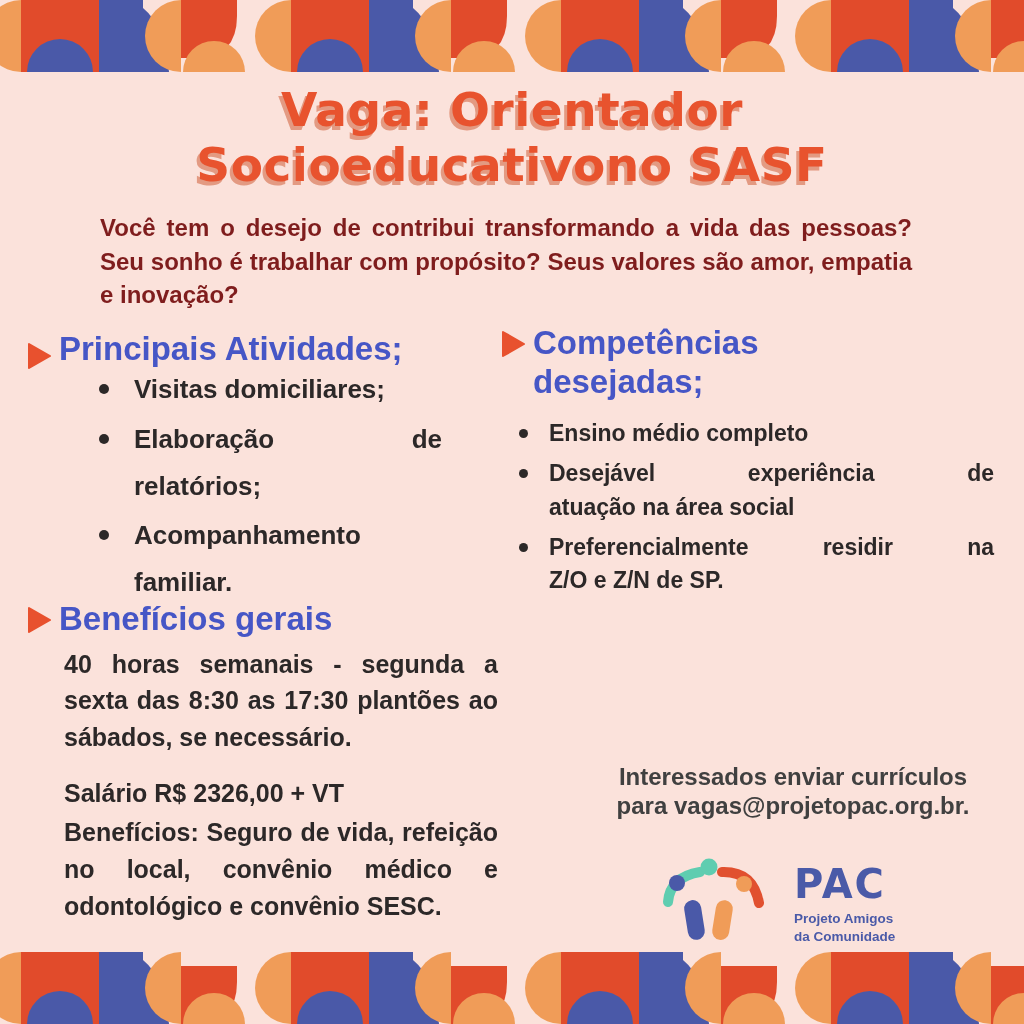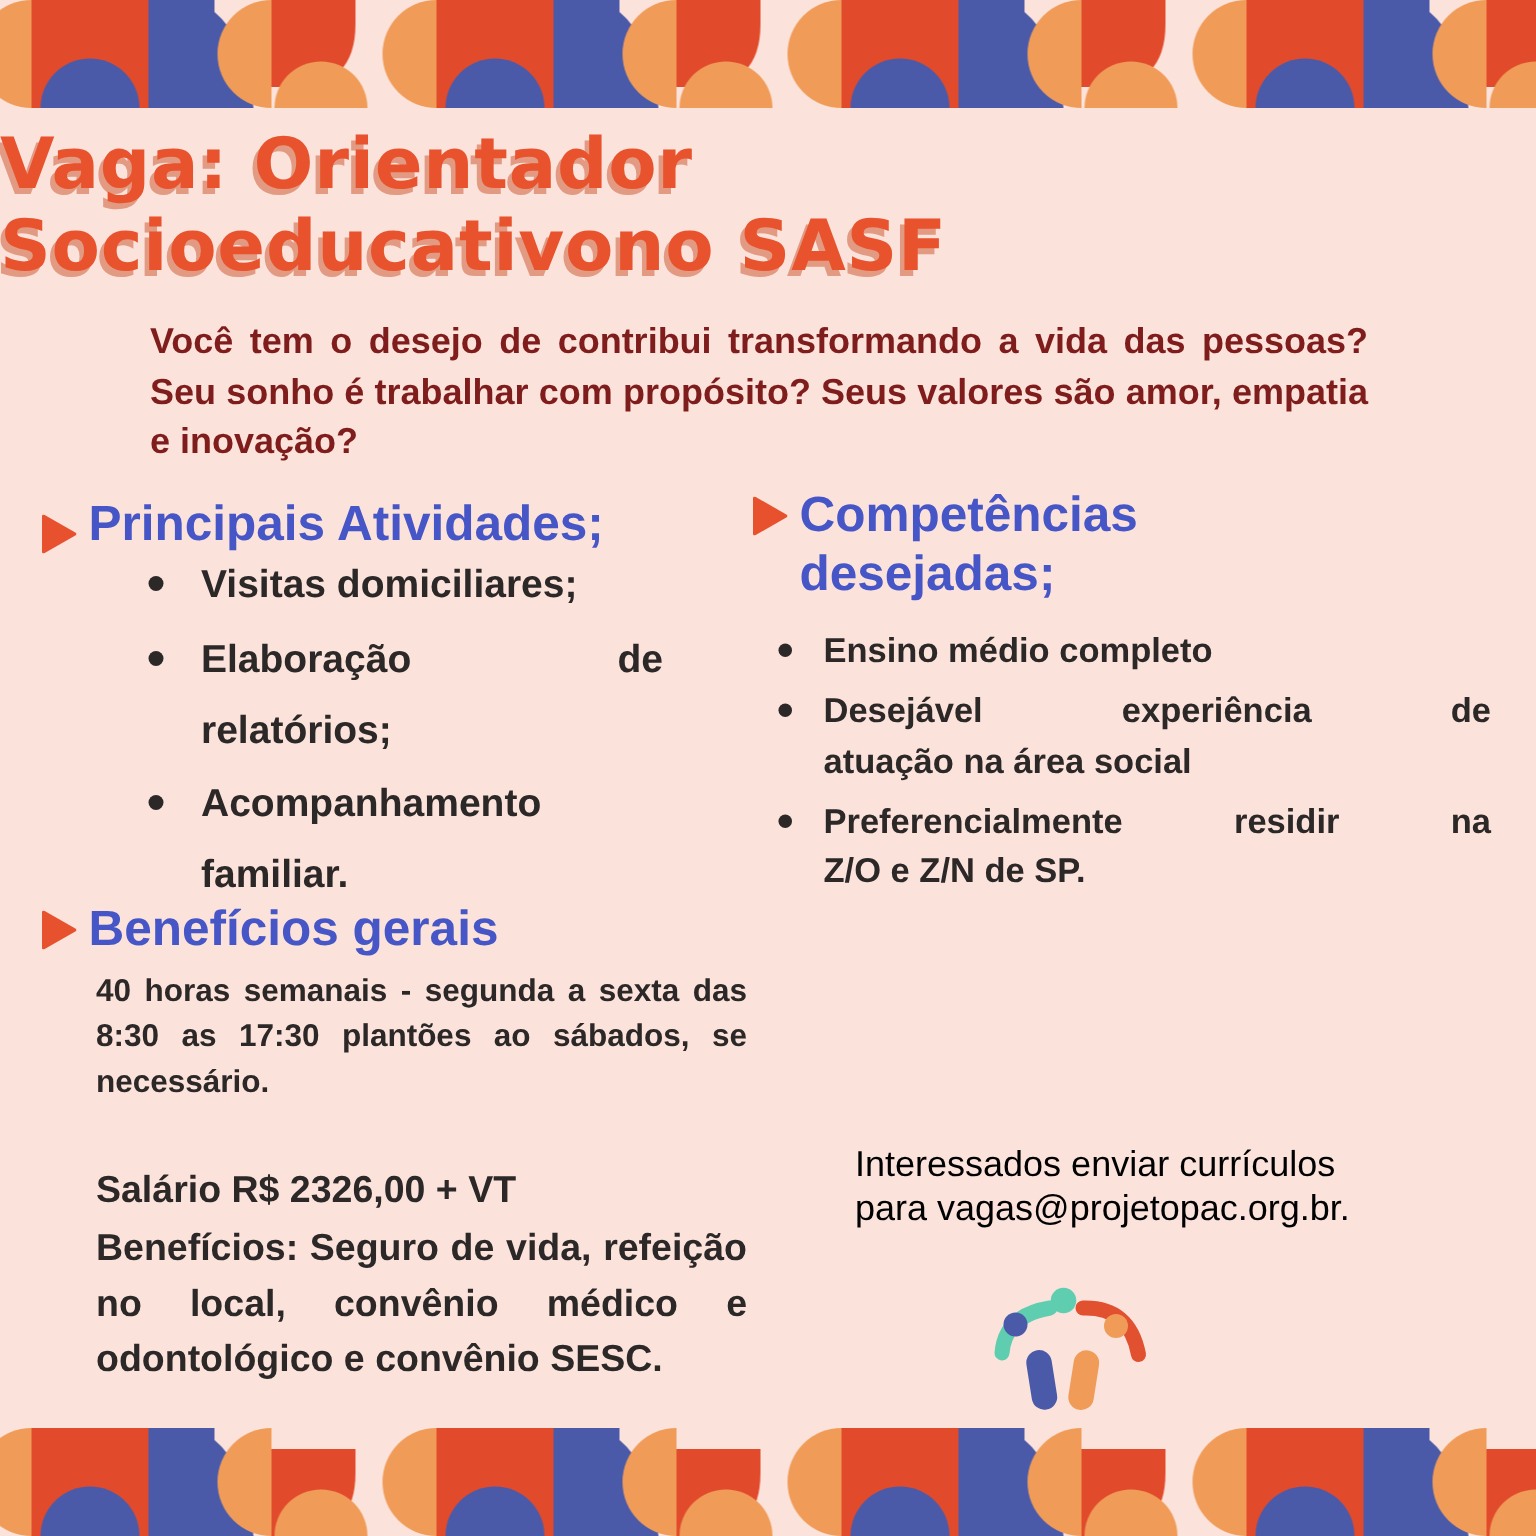--- a/index.html
+++ b/index.html
@@ -4,21 +4,21 @@
 <style>
   html,body{margin:0;padding:0;}
   .canvas{
     position:relative;width:1024px;height:1024px;overflow:hidden;
     background:#FBE2DB;font-family:"Liberation Sans",sans-serif;
   }
   .strip{position:absolute;left:0;width:1024px;height:72px;}
   .strip.top{top:0;}
   .strip.bottom{bottom:0;}
   .title{
-    position:absolute;top:82px;left:0;right:0;text-align:left;
+    position:absolute;top:82px;left:0;right:0;text-align:center;
     font-family:"DejaVu Sans",sans-serif;font-weight:800;font-size:47px;line-height:1.17;
     color:#E8532E;text-shadow:-3px 4px 0 #E39A82;letter-spacing:.5px;
   }
   .intro{
     position:absolute;top:211px;left:100px;width:812px;margin:0;
     font-size:24px;font-weight:700;color:#7f1d1d;text-align:justify;line-height:1.4;
   }
   .section-head{position:absolute;display:flex;align-items:flex-start;gap:8px;}
   .section-head .tri{flex:0 0 auto;margin-top:7px;}
   .section-head h2{margin:0;font-size:33px;font-weight:800;color:#4656C6;line-height:1.18;}
@@ -34,33 +34,33 @@
     content:"";position:absolute;left:3px;border-radius:50%;background:#2C2828;
   }
   ul.list-atividades{left:96px;top:366px;width:346px;}
   ul.list-atividades li{font-size:26px;line-height:1.8;margin-bottom:3px;padding-left:38px;}
   ul.list-atividades li::before{top:18px;width:10px;height:10px;}
   ul.list-competencias{left:516px;top:417px;width:478px;}
   ul.list-competencias li{font-size:23px;line-height:1.45;margin-bottom:7px;padding-left:33px;}
   ul.list-competencias li::before{top:12px;width:9px;height:9px;}
   .info-para{
     position:absolute;left:64px;top:646px;width:434px;margin:0;
-    font-size:21px;font-weight:700;color:#2C2828;text-align:justify;line-height:1.45;
+    font-size:25px;font-weight:700;color:#2C2828;text-align:justify;line-height:1.45;
   }
   .salario{
     position:absolute;left:64px;top:779px;width:434px;margin:0;
     font-size:25px;font-weight:700;color:#2C2828;
   }
   .beneficios{
     position:absolute;left:64px;top:814px;width:434px;margin:0;
     font-size:25px;font-weight:700;color:#2C2828;text-align:justify;line-height:1.48;
   }
   .contact{
-    position:absolute;left:570px;top:763px;width:446px;text-align:left;
-    font-size:24px;font-weight:400;color:#000000;line-height:1.2;
+    position:absolute;left:570px;top:763px;width:446px;text-align:center;
+    font-size:24px;font-weight:700;color:#404040;line-height:1.2;
   }
   .logo{position:absolute;left:652px;top:856px;width:280px;height:104px;}
   .logo .figures{position:absolute;left:0;top:0;}
   .logo .wordmark{position:absolute;left:142px;top:8px;}
   .logo .pac{
     font-family:"DejaVu Sans",sans-serif;font-weight:800;font-size:40px;
     color:#4A5AA8;letter-spacing:2px;line-height:1;
   }
   .logo .sub{font-size:13.5px;font-weight:700;color:#4A5AA8;line-height:1.3;margin-top:6px;}
 </style>
@@ -152,15 +152,22 @@
   <div class="logo">
     <svg class="figures" width="130" height="100" viewBox="0 0 130 100">
       <rect x="34" y="44" width="17" height="40" rx="8.5" transform="rotate(-9 42 64)" fill="#4A59A8"></rect>
       <rect x="62" y="44" width="17" height="40" rx="8.5" transform="rotate(9 70 64)" fill="#F09C58"></rect>
       <path d="M16,46 Q18,21 48,16" stroke="#5FCDB0" stroke-width="10" fill="none" stroke-linecap="round"></path>
       <path d="M70,16 Q101,15 107,47" stroke="#E1502F" stroke-width="10" fill="none" stroke-linecap="round"></path>
       <circle cx="57" cy="11" r="8.5" fill="#5FCDB0"></circle>
       <circle cx="25" cy="27" r="8" fill="#4A59A8"></circle>
       <circle cx="92" cy="28" r="8" fill="#F09C58"></circle>
     </svg>
+    <div class="wordmark">
+      <div class="pac">PAC</div>
+      <div class="sub">
+        <div>Projeto Amigos</div>
+        <div>da Comunidade</div>
+      </div>
+    </div>
   </div>
 
 </div>
 
 </body></html>

